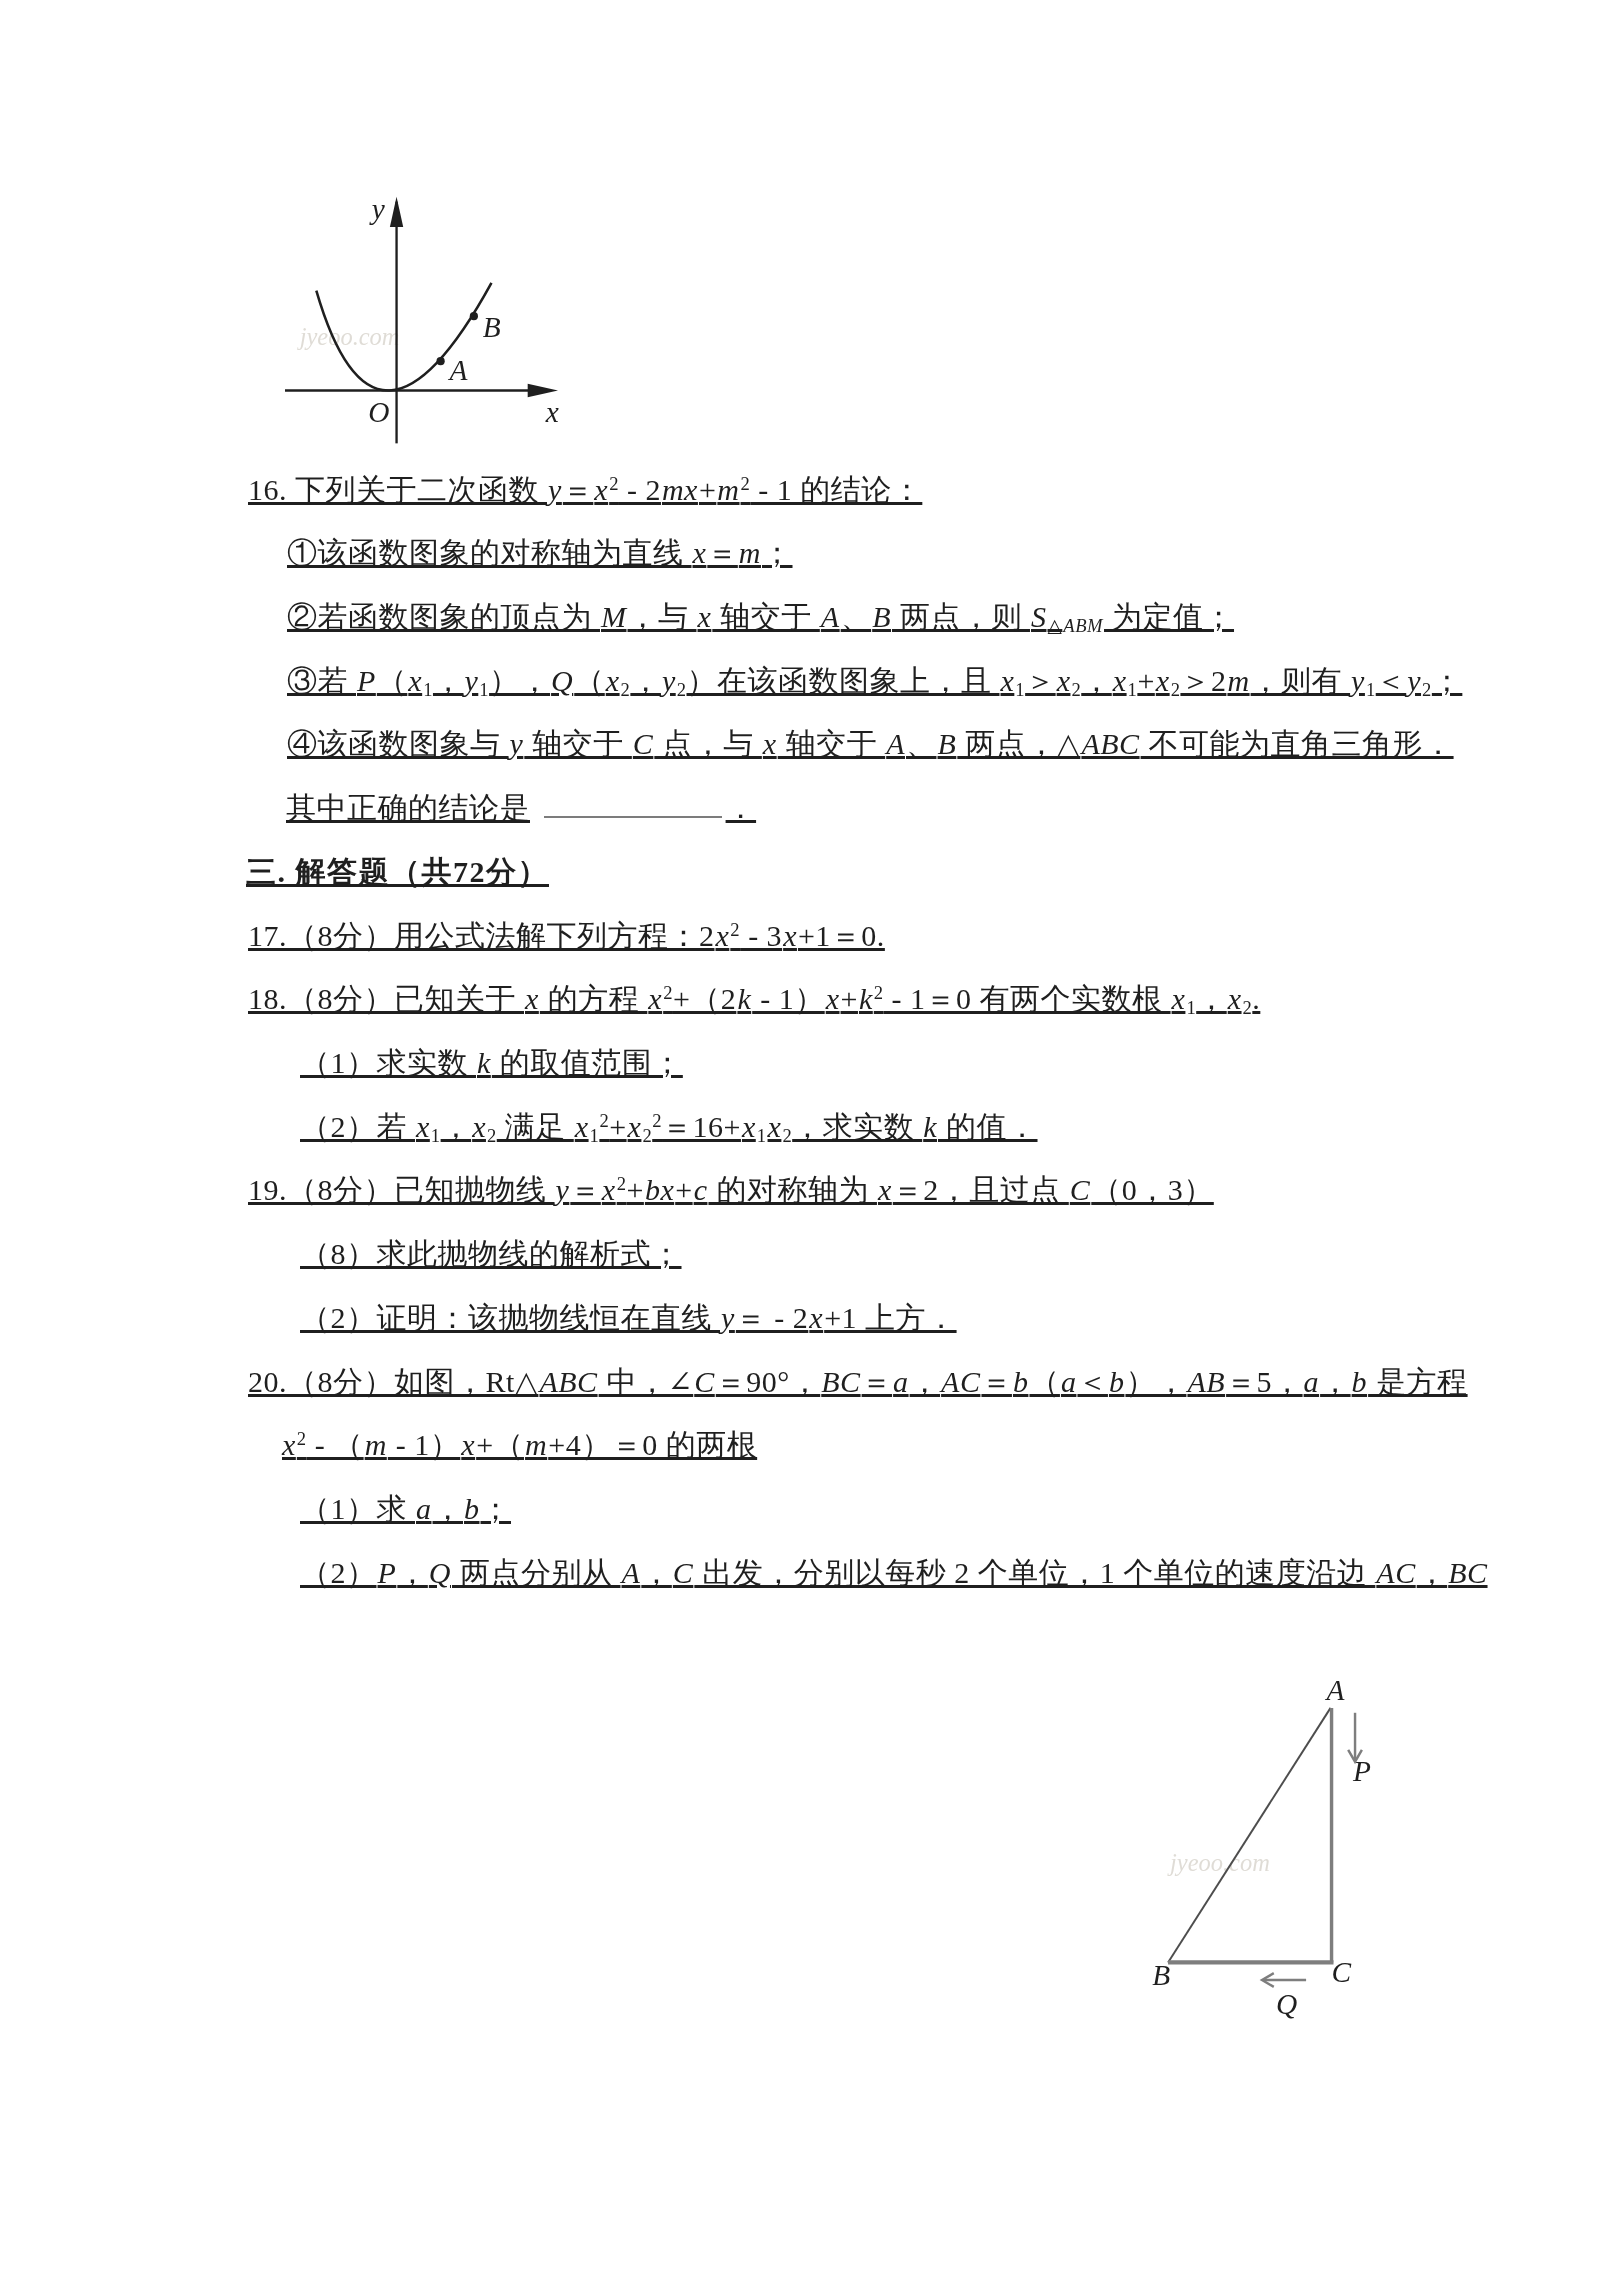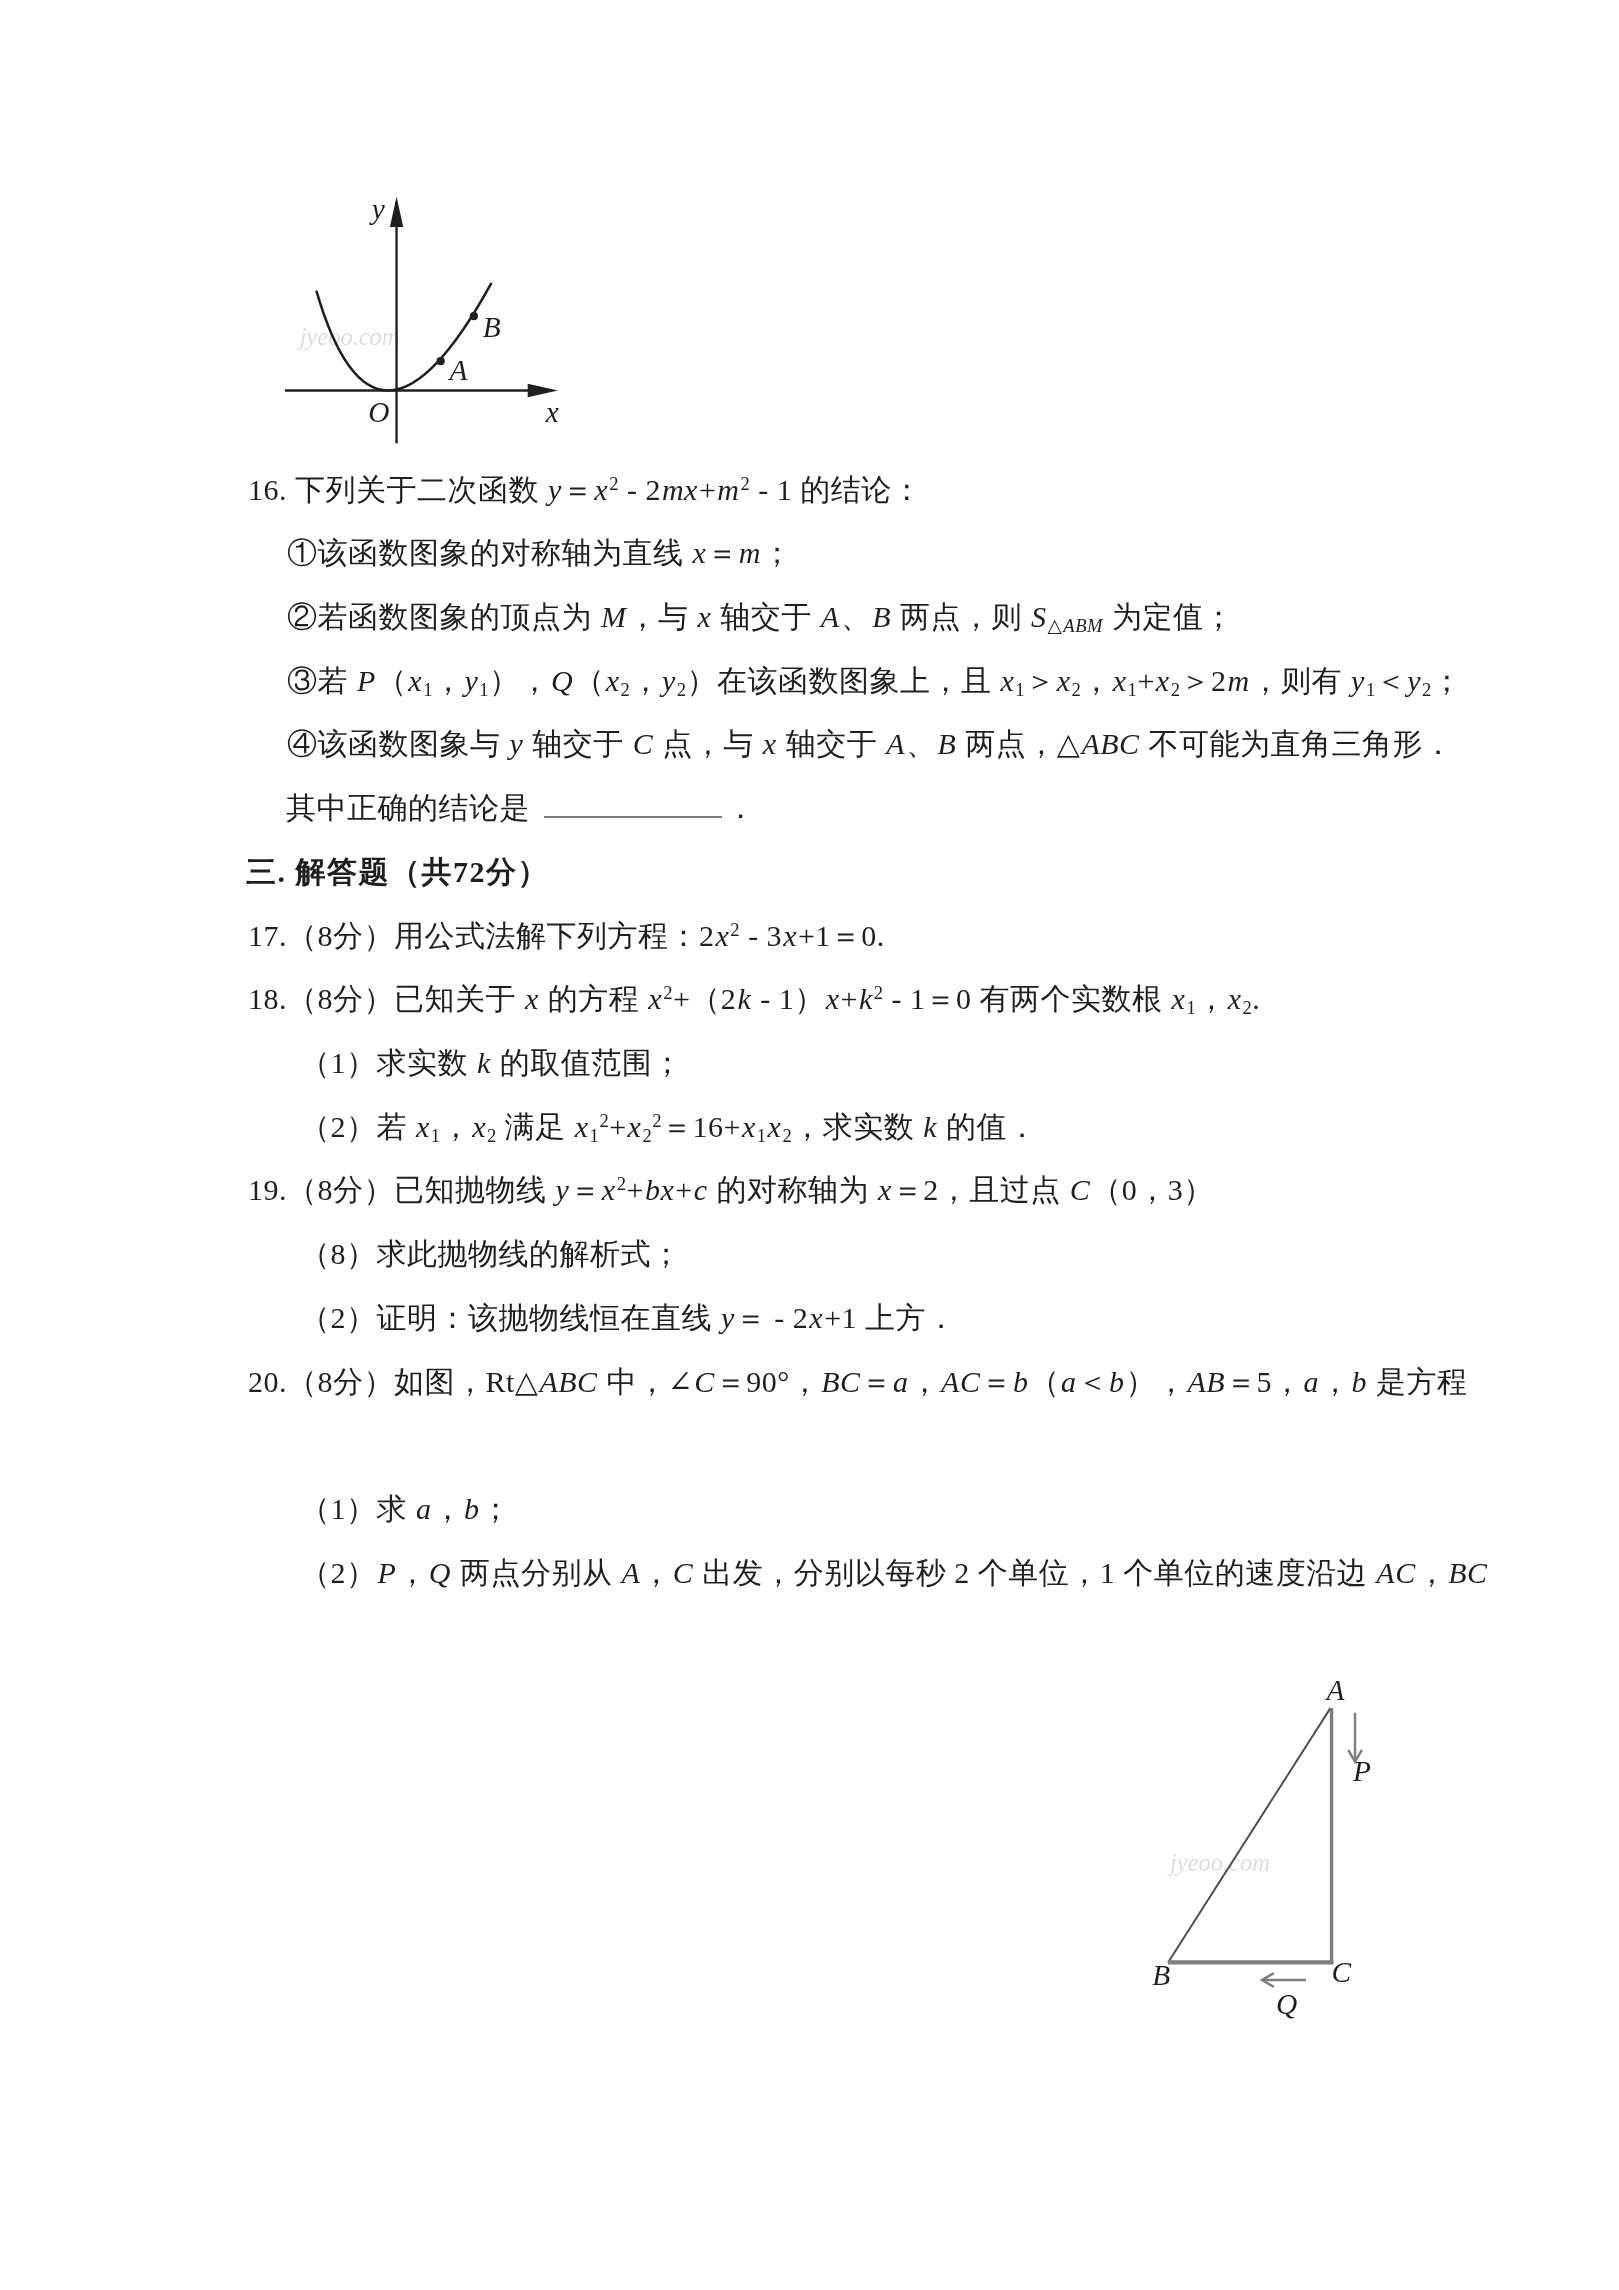--- a/index.html
+++ b/index.html
@@ -11,20 +11,21 @@
     color:#1f1f1f;
     font-family:"Liberation Serif","DejaVu Serif",serif;
     overflow:hidden;
   }
   .line{
     position:absolute;
     font-size:30px;
     line-height:51px;
     white-space:nowrap;
     letter-spacing:0.5px;
+    text-decoration:underline;
   }
   .line i{font-family:"Liberation Serif","DejaVu Serif",serif;font-style:italic;padding:0 1px;}
   .line sup{font-size:0.62em;line-height:0;vertical-align:0.55em;}
   .line sub{font-size:0.62em;line-height:0;vertical-align:-0.25em;}
   .heading{font-weight:bold;letter-spacing:1.5px;}
   .blank{
     display:inline-block;
     width:178px;height:1.05em;
     margin-left:13.7px;margin-right:3.9px;
     border-bottom:2.5px solid #7c7c7c;
@@ -84,20 +85,21 @@
 
   <div class="line" style="left:248px;top:973px">18.（8分）已知关于 <i>x</i> 的方程 <i>x</i><sup>2</sup>+（2<i>k</i> - 1）<i>x</i>+<i>k</i><sup>2</sup> - 1＝0 有两个实数根 <i>x</i><sub>1</sub>，<i>x</i><sub>2</sub>.</div>
   <div class="line" style="left:300px;top:1037px">（1）求实数 <i>k</i> 的取值范围；</div>
   <div class="line" style="left:300px;top:1101px">（2）若 <i>x</i><sub>1</sub>，<i>x</i><sub>2</sub> 满足 <i>x</i><sub>1</sub><sup>2</sup>+<i>x</i><sub>2</sub><sup>2</sup>＝16+<i>x</i><sub>1</sub><i>x</i><sub>2</sub>，求实数 <i>k</i> 的值．</div>
 
   <div class="line" style="left:248px;top:1164px">19.（8分）已知抛物线 <i>y</i>＝<i>x</i><sup>2</sup>+<i>bx</i>+<i>c</i> 的对称轴为 <i>x</i>＝2，且过点 <i>C</i>（0，3）</div>
   <div class="line" style="left:300px;top:1228px">（8）求此抛物线的解析式；</div>
   <div class="line" style="left:300px;top:1292px">（2）证明：该抛物线恒在直线 <i>y</i>＝ - 2<i>x</i>+1 上方．</div>
 
   <div class="line" style="left:248px;top:1356px">20.（8分）如图，Rt△<i>ABC</i> 中，∠<i>C</i>＝90°，<i>BC</i>＝<i>a</i>，<i>AC</i>＝<i>b</i>（<i>a</i>＜<i>b</i>），<i>AB</i>＝5，<i>a</i>，<i>b</i> 是方程</div>
+  <div class="line" style="left:281px;top:1419px"><i>x</i><sup>2</sup> - （<i>m</i> - 1）<i>x</i>+（<i>m</i>+4）＝0 的两根</div>
   <div class="line" style="left:300px;top:1483px">（1）求 <i>a</i>，<i>b</i>；</div>
   <div class="line" style="left:300px;top:1547px">（2）<i>P</i>，<i>Q</i> 两点分别从 <i>A</i>，<i>C</i> 出发，分别以每秒 2 个单位，1 个单位的速度沿边 <i>AC</i>，<i>BC</i></div>
 
   <svg style="left:1117px;top:1656px" width="294" height="372" viewBox="0 0 300 380">
     <text class="watermark" x="105" y="220" text-anchor="middle">jyeoo.com</text>
 
     <line x1="218" y1="53" x2="52" y2="313" stroke="#4d4d4d" stroke-width="2"></line>
     <line x1="219" y1="53" x2="219" y2="313" stroke="#7e7e7e" stroke-width="3.5"></line>
     <line x1="52" y1="313" x2="221" y2="313" stroke="#7e7e7e" stroke-width="4.5"></line>
 

